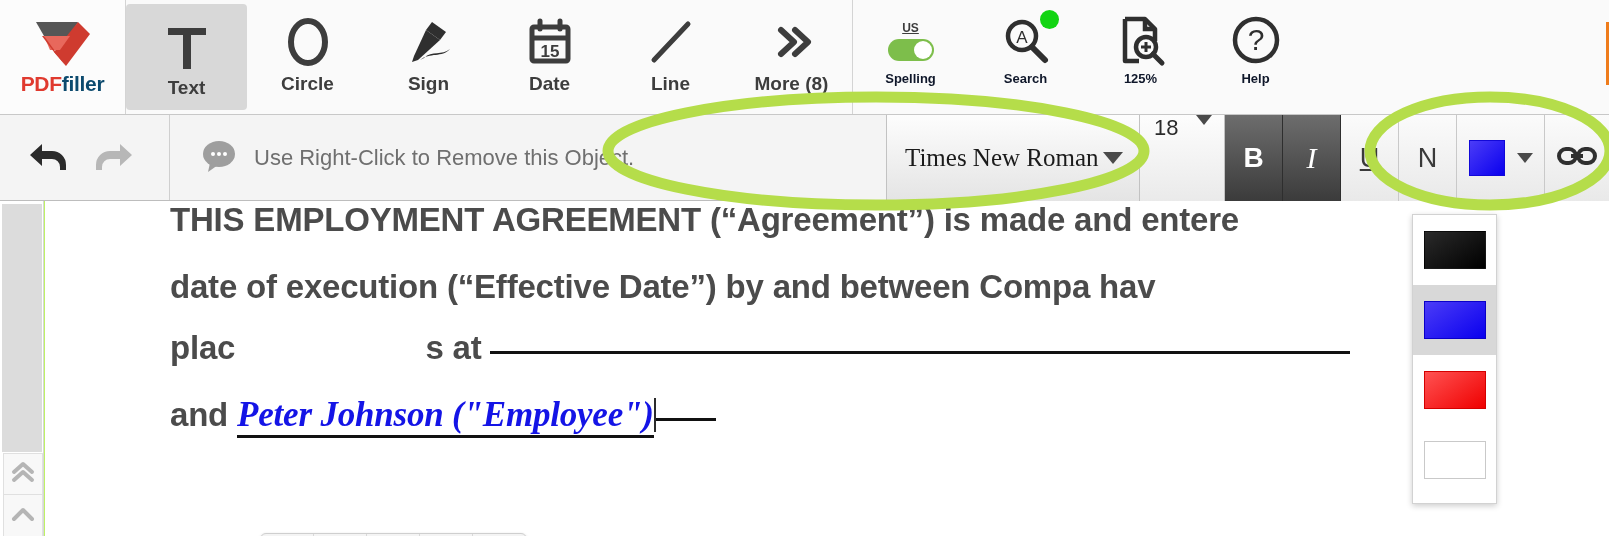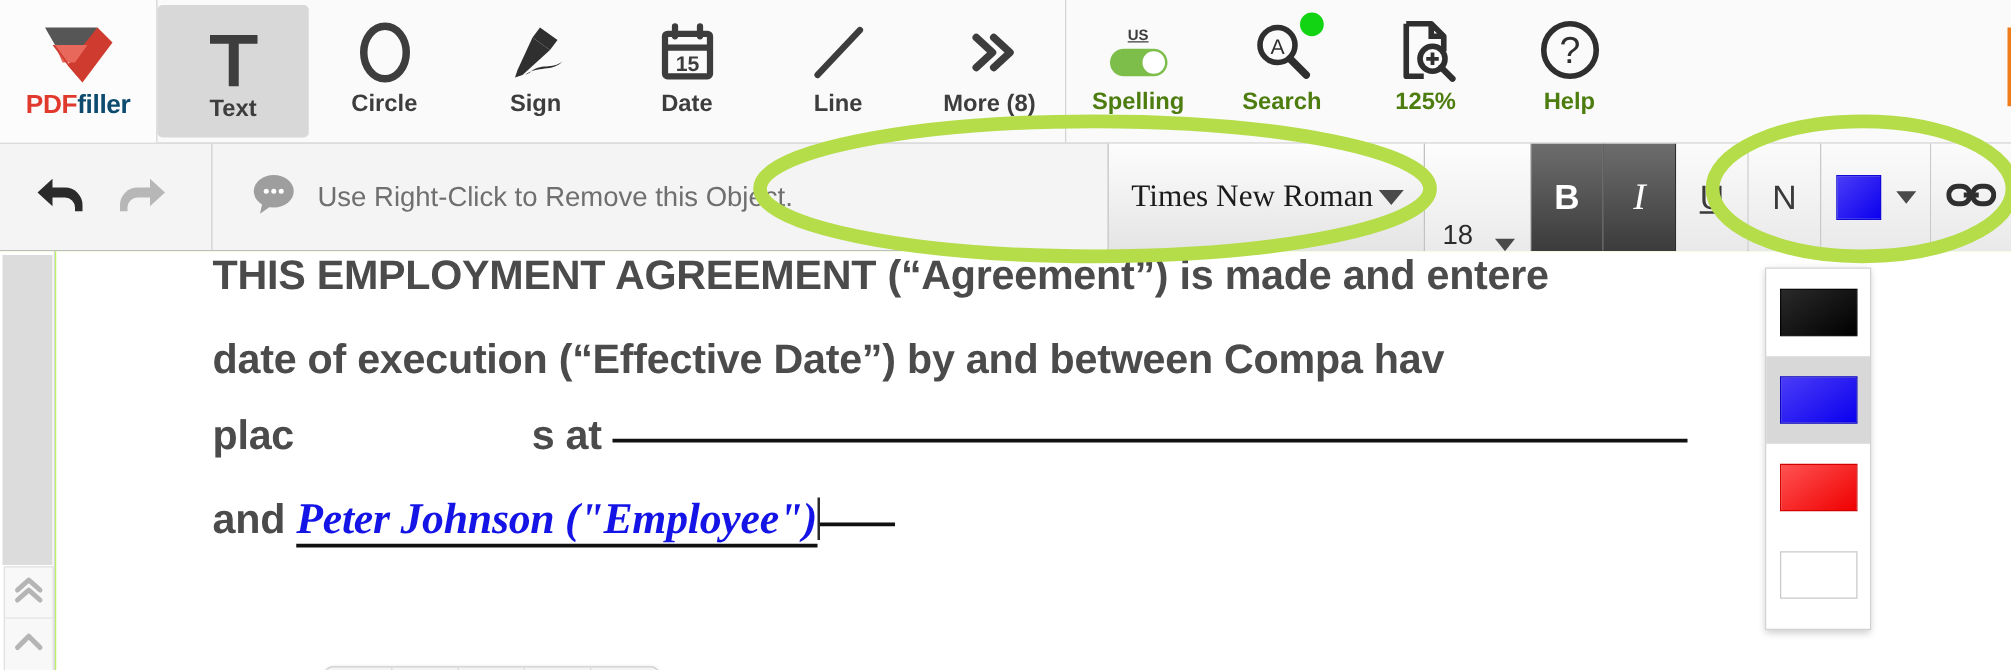--- a/index.html
+++ b/index.html
@@ -37,21 +37,21 @@
   .tool .label { font-size:19px; font-weight:bold; color:#3d3d3d; line-height:1; margin-top:2px;}
 
   .tb-sep { width:1px; background:#d4d4d4; height:114px; }
 
   .rtool {
     width:115px; min-width:115px; height:114px;
     display:flex; flex-direction:column; align-items:center; justify-content:flex-start;
     padding-top:10px; cursor:pointer; position:relative;
   }
   .rtool .glyph { height:62px; display:flex; align-items:center; justify-content:center; }
-  .rtool .label { font-size:19px; font-weight:bold; color:#4d7c0f; line-height:1; }
+  .rtool .label { font-size:13px; font-weight:bold; color:#0f172a; line-height:1; }
   .us-word { font-size:12px; font-weight:bold; color:#3d3d3d; line-height:1; margin-bottom:5px;text-decoration:underline;}
   .switch {
     width:46px; height:22px; border-radius:11px; background:#7dbe4b; position:relative;
   }
   .switch::after {
     content:""; position:absolute; right:2px; top:2px;
     width:18px; height:18px; border-radius:50%; background:#fff;
   }
   .green-dot {
     position:absolute; width:19px; height:19px; border-radius:50%;
@@ -79,21 +79,21 @@
     background:linear-gradient(#fdfdfd,#e4e4e4);
     border-left:1px solid #c2c2c2; border-right:1px solid #c2c2c2;
     display:flex; align-items:center; justify-content:space-between;
     padding:0 16px 0 18px; cursor:pointer;
   }
   .font-name { font-family:"Liberation Serif", serif; font-size:25px; color:#1b1b1b;text-align:center; }
   .size-select {
     width:85px; min-width:85px; height:86px;
     background:linear-gradient(#fdfdfd,#eaeaea);
     border-right:1px solid #c2c2c2;
-    display:flex; align-items:flex-end; justify-content:space-between;
+    display:flex; align-items:flex-start; justify-content:space-between;
     padding:0 12px 0 14px; cursor:pointer;
   }
   .size-val { font-size:22px; color:#2b2b2b; }
   .caret { width:0;height:0;border-left:10px solid transparent;border-right:10px solid transparent;border-top:12px solid #4a4a4a; }
   .caret.sm { border-left-width:8px;border-right-width:8px;border-top-width:10px; }
 
   .fbtn {
     width:58px; min-width:58px; height:86px;
     display:flex; align-items:center; justify-content:center;
     background:linear-gradient(#fbfbfb,#e9e9e9);

